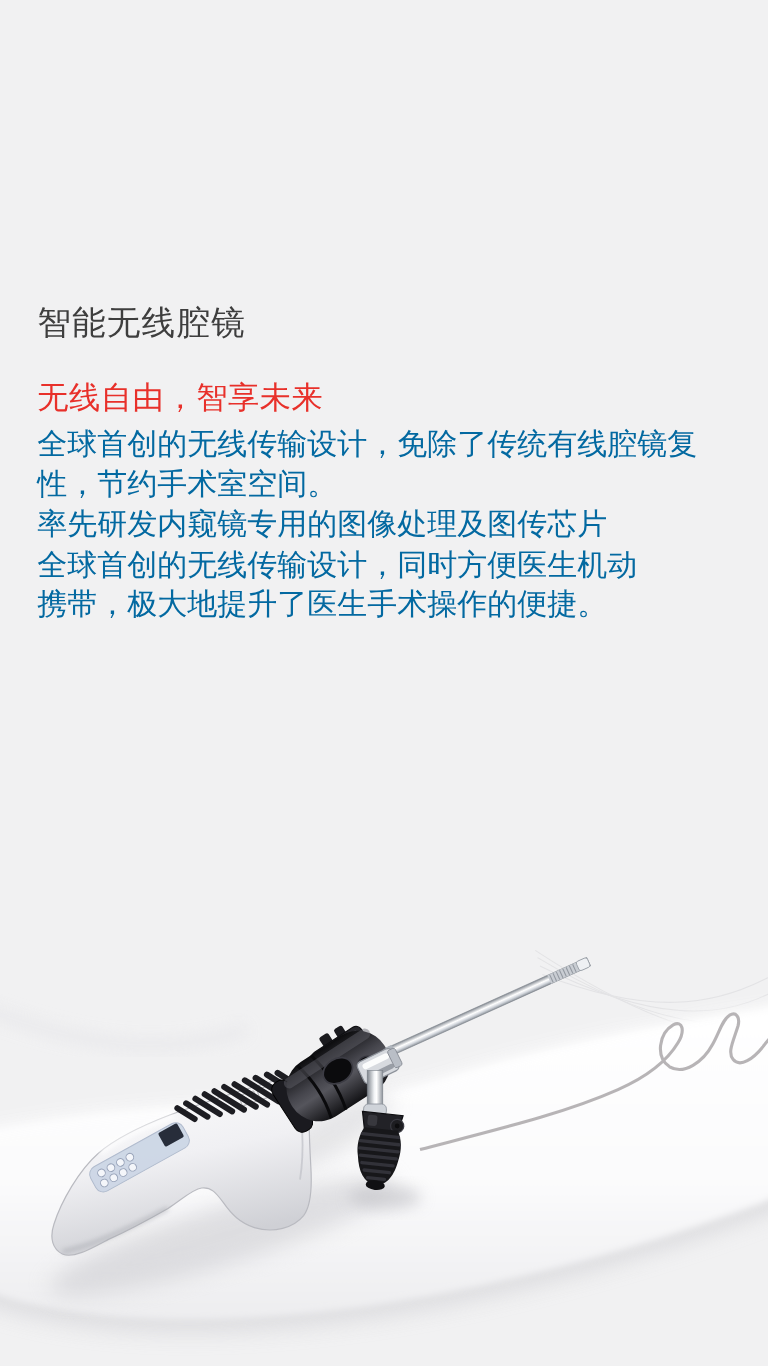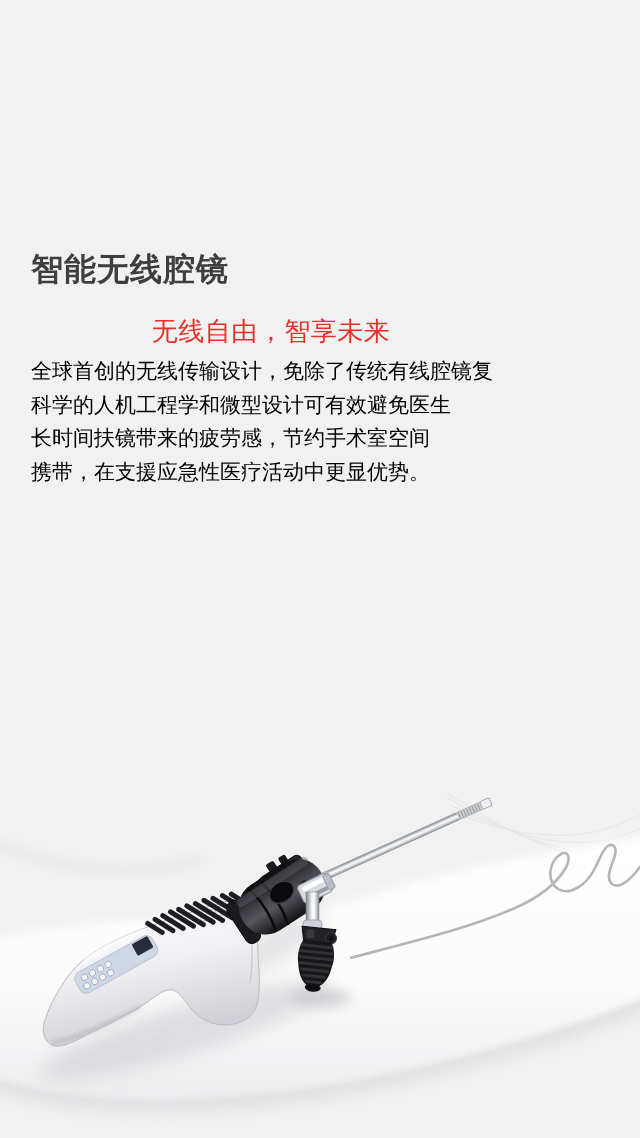--- a/index.html
+++ b/index.html
@@ -5,56 +5,57 @@
   html,body{margin:0;padding:0;}
   body{
     width:640px;height:1138px;
     background:#f1f1f2;
     overflow:hidden;
     position:relative;
     font-family:"Liberation Sans","DejaVu Sans",sans-serif;
   }
   .hero{position:absolute;left:31px;top:244px;width:480px;}
   .page-title{
-    margin:0;font-size:32px;line-height:50px;font-weight:700;
+    margin:0;font-size:28px;line-height:50px;font-weight:400;
     color:#3e3e3e;letter-spacing:1px;
   }
   .section h2{
     margin:26px 0 7px 0;font-size:26px;line-height:32px;font-weight:400;
-    color:#e8302a;letter-spacing:.5px;text-align:center;
+    color:#e8302a;letter-spacing:.5px;
   }
   .section:first-of-type h2{margin-top:21px;}
   .para{margin:0;}
   .para .line{
-    font-size:21px;line-height:33.5px;color:#000000;
+    font-size:25px;line-height:33.5px;color:#0369a1;
     white-space:nowrap;letter-spacing:0;
   }
   .product-stage{
     position:absolute;left:0;top:778px;width:640px;height:360px;
   }
   .product-stage svg{position:absolute;left:0;top:0;}
 </style>
 </head>
 <body>
 
 <div class="hero">
   <h1 class="page-title">智能无线腔镜</h1>
 
   <div class="section">
     <h2>无线自由，智享未来</h2>
     <div class="para">
       <div class="line">全球首创的无线传输设计，免除了传统有线腔镜复</div>
+      <div class="line">性，节约手术室空间。</div>
     </div>
   </div>
 
   <div class="section">
     <div class="para">
-      <div class="line">科学的人机工程学和微型设计可有效避免医生</div>
-      <div class="line">长时间扶镜带来的疲劳感，节约手术室空间</div>
-      <div class="line">携带，在支援应急性医疗活动中更显优势。</div>
+      <div class="line">率先研发内窥镜专用的图像处理及图传芯片</div>
+      <div class="line">全球首创的无线传输设计，同时方便医生机动</div>
+      <div class="line">携带，极大地提升了医生手术操作的便捷。</div>
     </div>
   </div>
 
 </div>
 
 <div class="product-stage">
 
   <svg width="640" height="360" viewBox="0 0 640 360">
     <defs>
       <filter id="b3" x="-30%" y="-30%" width="160%" height="160%">

